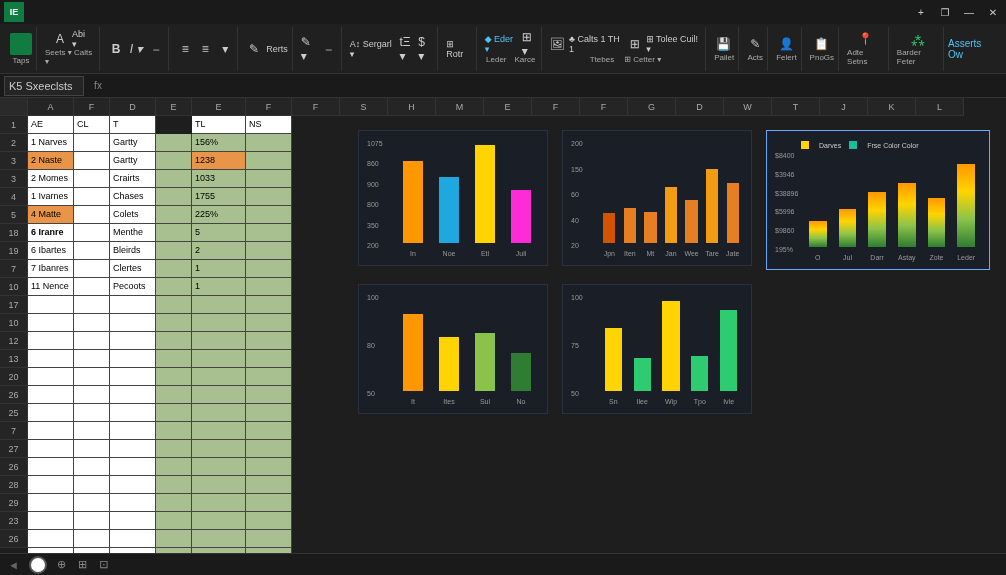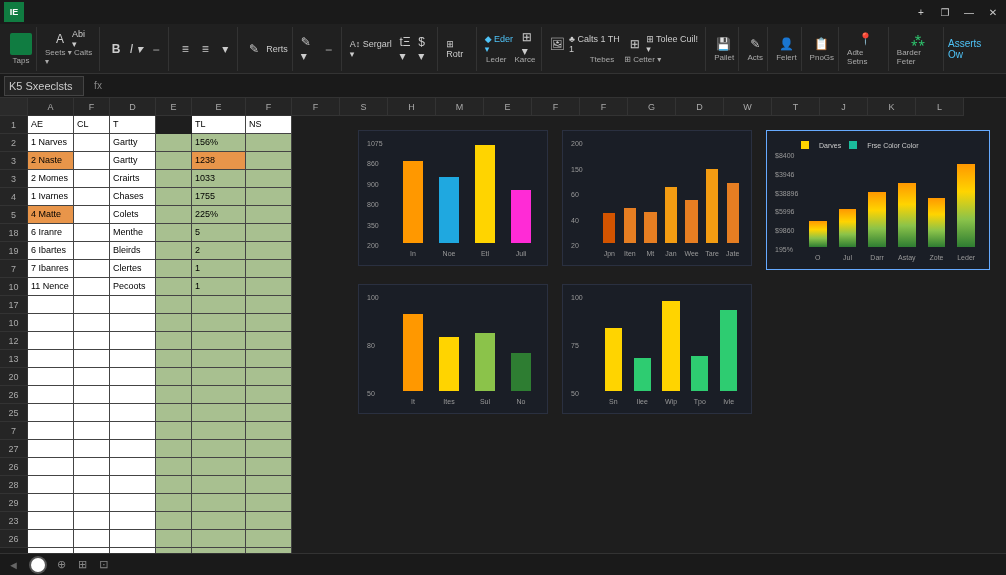--- a/index.html
+++ b/index.html
@@ -258,21 +258,21 @@
         </div>
         <div class="row">
           <div class="cell white hl-orange" style="width: 46px;">4 Matte</div>
           <div class="cell white" style="width: 36px;"></div>
           <div class="cell white" style="width: 46px;">Colets</div>
           <div class="cell green" style="width: 36px;"></div>
           <div class="cell green" style="width: 54px;">225%</div>
           <div class="cell green" style="width: 46px;"></div>
         </div>
         <div class="row">
-          <div class="cell white" style="width: 46px;">6 Iranre</div>
+          <div class="cell white" style="width: 46px; font-weight: bold;">6 Iranre</div>
           <div class="cell white" style="width: 36px;"></div>
           <div class="cell white" style="width: 46px;">Menthe</div>
           <div class="cell green" style="width: 36px;"></div>
           <div class="cell green" style="width: 54px;">5</div>
           <div class="cell green" style="width: 46px;"></div>
         </div>
         <div class="row">
           <div class="cell white" style="width: 46px;">6 Ibartes</div>
           <div class="cell white" style="width: 36px;"></div>
           <div class="cell white" style="width: 46px;">Bleirds</div>

